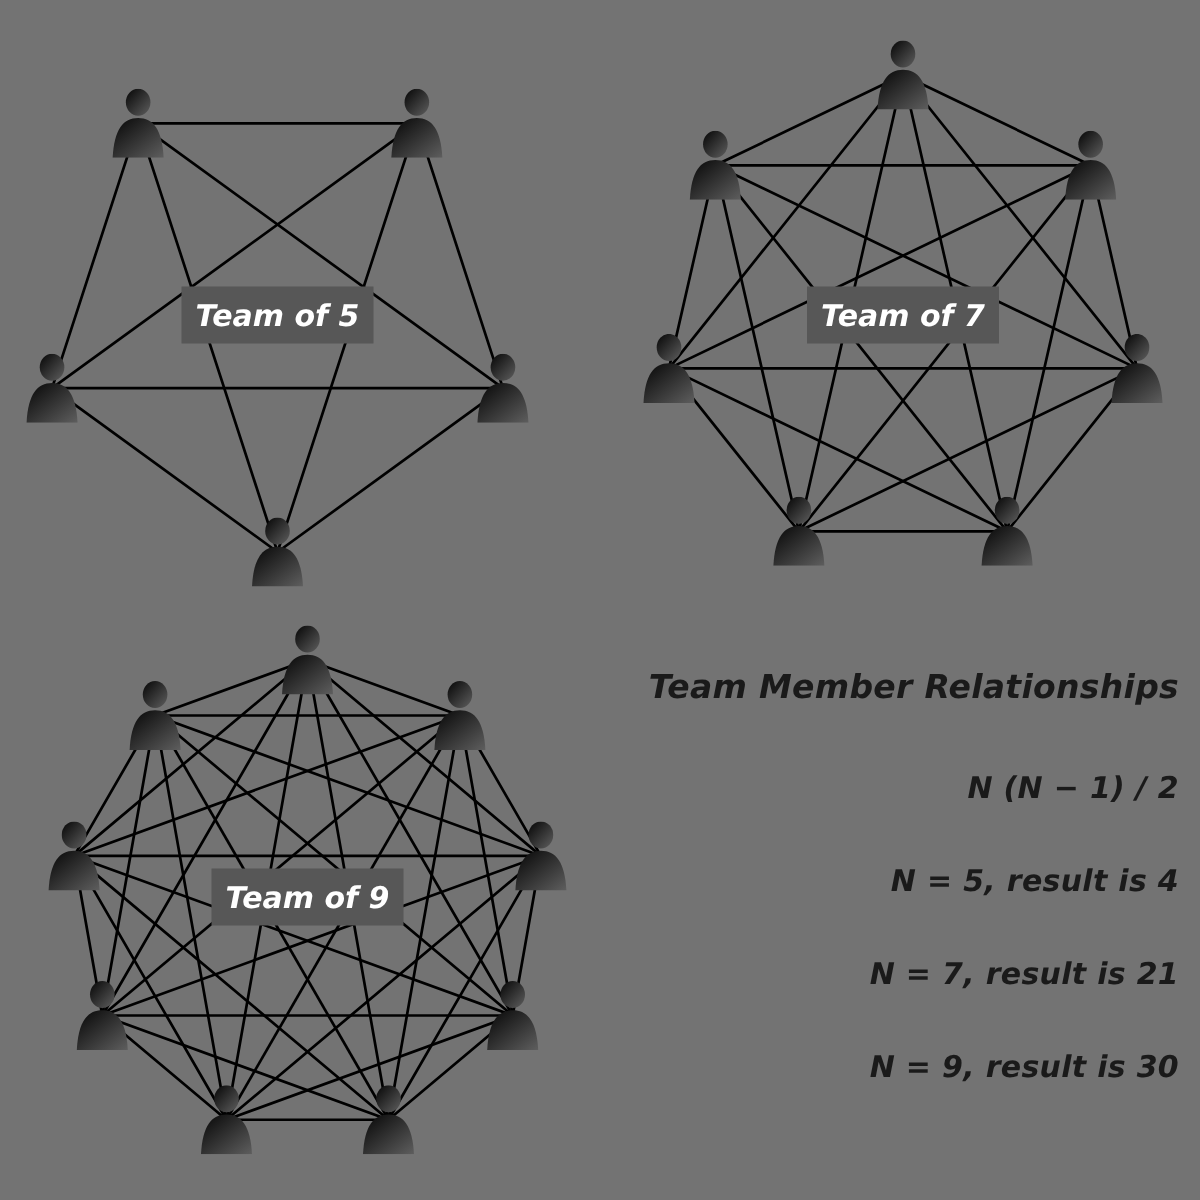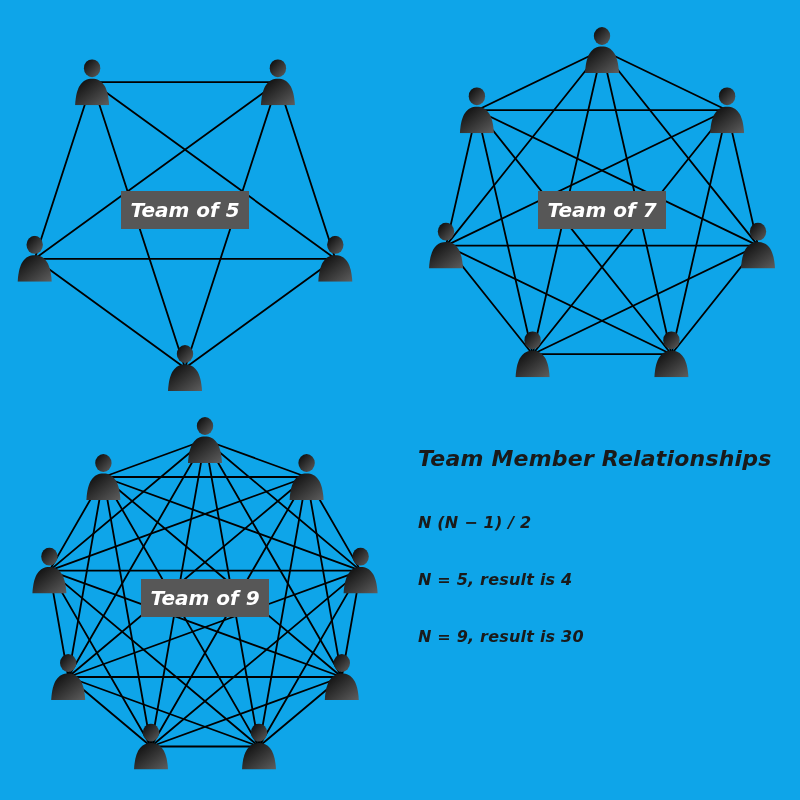--- a/index.html
+++ b/index.html
@@ -29,40 +29,40 @@
     font-style: italic;
     font-weight: bold;
     font-size: 20px;
     text-anchor: middle;
   }
   #info {
     position: absolute;
     left: 418px;
     top: 446px;
     width: 368px;
-    text-align: left;
+    text-align: right;
     color: #1a1a1a;
     font-style: italic;
     font-weight: bold;
   }
   .info-title {
     font-size: 22px;
     margin-bottom: 42px;
     letter-spacing: 0.2px;
   }
   .info-line {
-    font-size: 16px;
+    font-size: 20px;
     margin-bottom: 38px;
     letter-spacing: 0.2px;
   }
 </style>
 </head>
 <body>
 
-<div id="stage" style="background: #0ea5e9;">
+<div id="stage" style="background: #737373;">
 
   <svg id="diagram" width="800" height="800" viewBox="0 0 800 800">
     <defs>
       <linearGradient id="pg" x1="0" y1="0" x2="1" y2="1">
         <stop id="pg-stop-dark" offset="0" stop-color="#050505"></stop>
         <stop id="pg-stop-light" offset="1" stop-color="#5e5e5e"></stop>
       </linearGradient>
       <symbol id="person" viewBox="0 0 40 46">
         <ellipse cx="20" cy="9" rx="8.2" ry="9" fill="url(#pg)"></ellipse>
         <path d="M20 19.5 C30 19.5 36 27 37 46 L3 46 C4 27 10 19.5 20 19.5 Z" fill="url(#pg)"></path>
@@ -169,16 +169,17 @@
           <rect x="141" y="579" width="128" height="38" fill="#575757"></rect>
           <text x="205" y="605" class="team-label-text" fill="#ffffff">Team of 9</text>
         </g>
       </g>
   </svg>
 
   <div id="info" style="color: rgb(26, 26, 26);">
     <div class="info-title">Team Member Relationships</div>
     <div class="info-line">N (N − 1) / 2</div>
     <div class="info-line">N = 5, result is 4</div>
+    <div class="info-line">N = 7, result is 21</div>
     <div class="info-line">N = 9, result is 30</div>
   </div>
 
 </div>
 
 </body></html>

